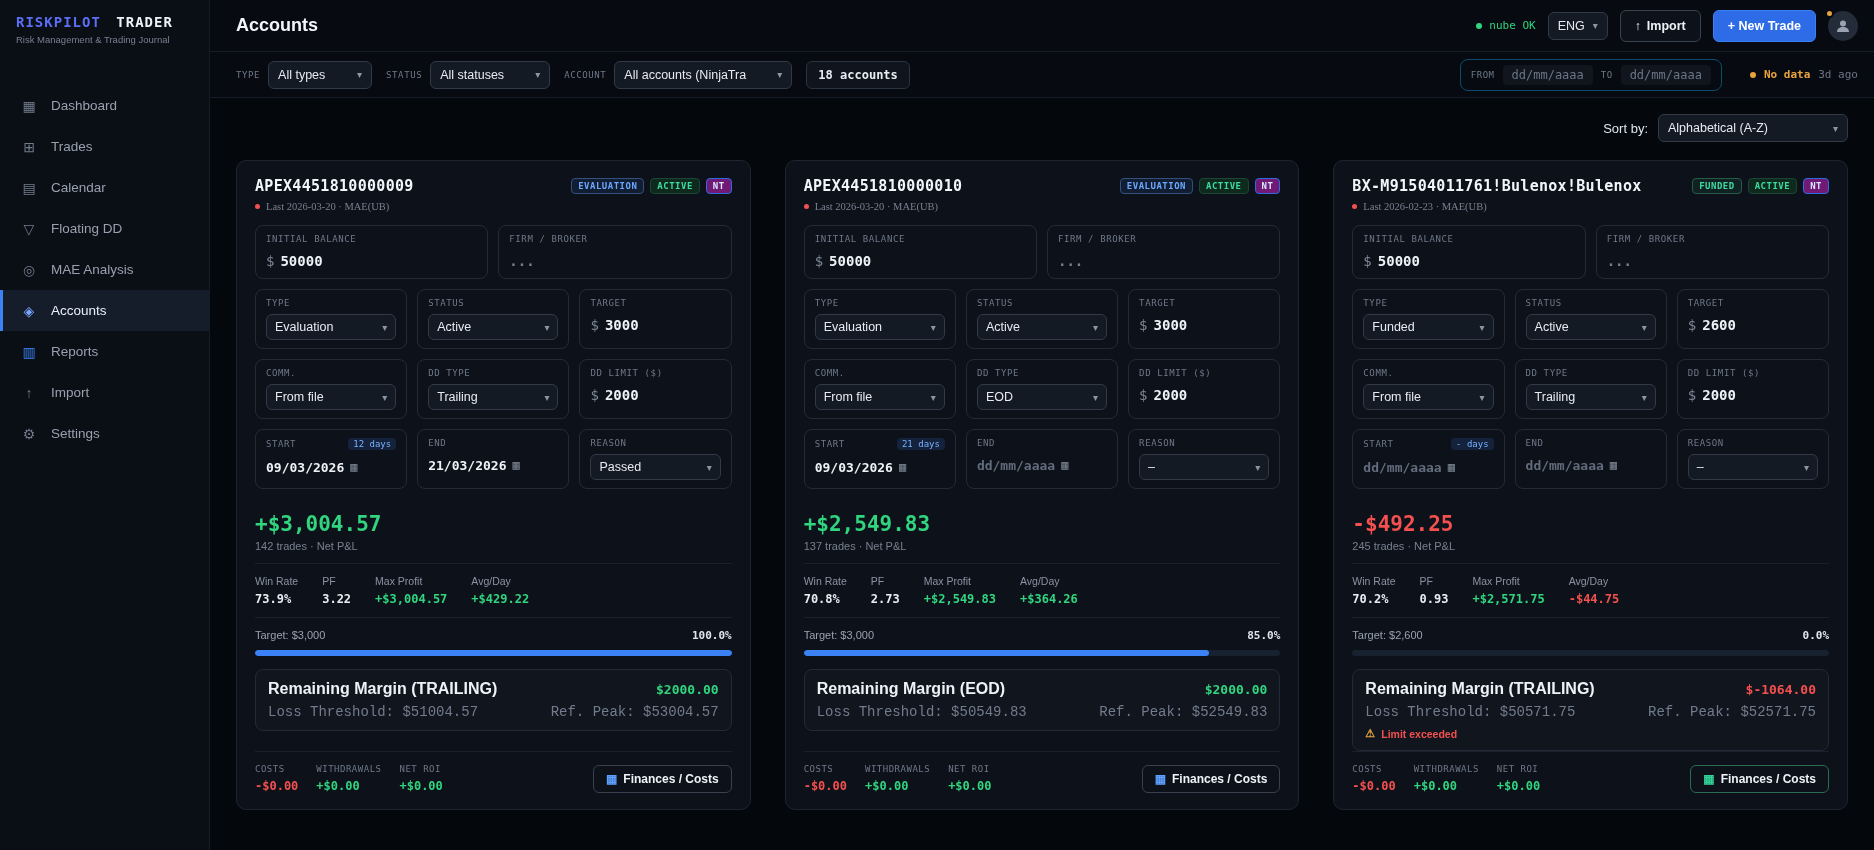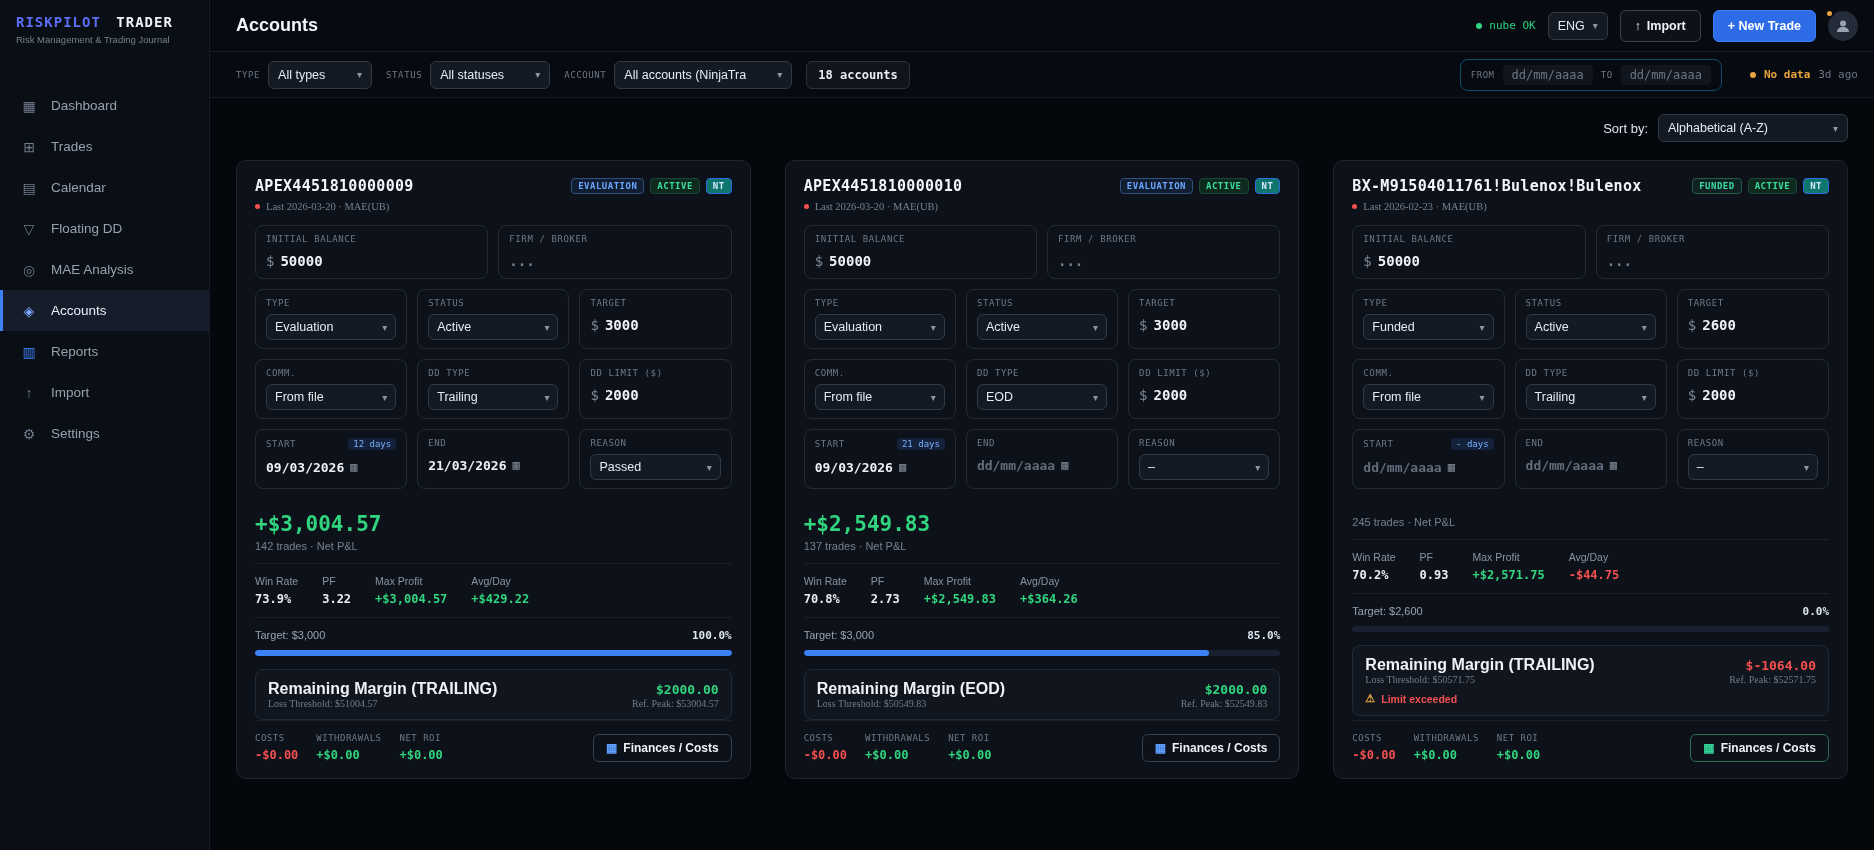--- a/index.html
+++ b/index.html
@@ -64,21 +64,21 @@
   
   .cards{display:flex;gap:34px;padding:18px 26px 0;align-items:stretch}
   .card{flex:1;background:#0d121a;border:1px solid #1e2530;border-radius:10px;padding:16px 18px;display:flex;flex-direction:column;min-width:0}
   .card-head{display:flex;justify-content:space-between;align-items:center;gap:8px}
   .card-title{font-family:"DejaVu Sans Mono",monospace;font-weight:700;font-size:15px;letter-spacing:.3px;color:#f2f5fa;white-space:nowrap;overflow:hidden;text-overflow:ellipsis}
   .badges{display:flex;gap:6px;flex-shrink:0}
   .badge{font-family:"DejaVu Sans Mono",monospace;font-weight:700;font-size:9px;letter-spacing:.5px;padding:2px 6px;border-radius:4px;border:1px solid transparent}
   .badge.evaluation{color:#6ba6ff;border-color:#31507f;background:rgba(59,130,246,.10)}
   .badge.funded{color:#3ddba0;border-color:#265c46;background:rgba(61,219,160,.08)}
   .badge.active{color:#3ddba0;background:#0e2a1f;border-color:#1c4634}
-  .badge.nt{color:#d7e6ff;background:#0f766e;border-color:#2f6ae0}
+  .badge.nt{color:#d7e6ff;background:#701a75;border-color:#2f6ae0}
   .card-sub{display:flex;align-items:center;gap:6px;font-family:Liberation Serif, serif;font-size:10.5px;color:#77808f;margin:6px 0 13px}
   .card-sub .dot{width:5px;height:5px}
 
   .grid{display:grid;gap:10px;margin-bottom:10px}
   .g2{grid-template-columns:1fr 1fr}
   .g3{grid-template-columns:1fr 1fr 1fr}
   .fbox{border:1px solid #242b36;border-radius:8px;padding:8px 10px;min-width:0}
   .fbox>label,.lrow label{display:block;font-family:"DejaVu Sans Mono",monospace;font-size:9px;letter-spacing:.6px;color:#6e7888;white-space:nowrap;overflow:hidden}
   .lrow{display:flex;justify-content:space-between;align-items:center;gap:4px}
   .days-badge{font-family:"DejaVu Sans Mono",monospace;font-size:9px;color:#79b0ff;background:rgba(59,130,246,.15);border-radius:4px;padding:1px 5px;white-space:nowrap}
@@ -101,21 +101,21 @@
   .trow{display:flex;justify-content:space-between;margin-bottom:8px}
   .tlabel{font-size:11px;color:#98a1b0}
   .tpct{font-family:"DejaVu Sans Mono",monospace;font-weight:700;font-size:11px;color:#dfe5ee}
   .bar{height:6px;background:#182130;border-radius:3px;overflow:hidden}
   .fill{height:100%;background:#3b82f6;border-radius:3px;width:0}
 
   .margin-box{background:#10151e;border:1px solid #222a37;border-radius:8px;padding:10px 12px}
   .mrow{display:flex;justify-content:space-between;align-items:center;gap:8px}
   .mtitle{font-weight:700;font-size:16px;color:#eef2f8}
   .mval{font-family:"DejaVu Sans Mono",monospace;font-weight:700;font-size:13px}
-  .mrow.sub{font-family:Liberation Serif, serif;font-size:10px;color:#727c8c}
+  .mrow.sub{margin-top:6px;font-family:Liberation Mono, monospace;font-size:14px;color:#727c8c}
   .mwarn{display:none;margin-top:7px;font-weight:700;font-size:10.5px;color:#f4504f;gap:6px;align-items:center}
   .mwarn .wico{color:#e8a33d;font-size:11px}
   .mwarn.show{display:flex}
 
   .card-foot{display:flex;justify-content:space-between;align-items:center;border-top:1px solid #1b212c;margin-top:auto;padding-top:12px}
   .fstats{display:flex;gap:18px}
   .fstat label{font-family:"DejaVu Sans Mono",monospace;font-size:9px;letter-spacing:.5px;color:#6e7888;display:block;white-space:nowrap}
   .btn.sm{padding:6px 12px;font-size:12px}
   .fin-ico{font-size:12px;color:#5ea0ff}
   .btn.green{border-color:#2b6b4f}
@@ -690,20 +690,21 @@
       <div class="fbox">
         <label>REASON</label>
         <div class="select">
           <span>–</span>
           <span class="chev">▾</span>
         </div>
       </div>
     </div>
 
     <div class="pnl">
+      <div class="pnl-value neg">-$492.25</div>
       <div class="pnl-sub">245 trades · Net P&amp;L</div>
     </div>
 
     <div class="stats">
       <div class="stat">
         <label>Win Rate</label>
         <div class="sval">70.2%</div>
       </div>
       <div class="stat">
         <label>PF</label>

